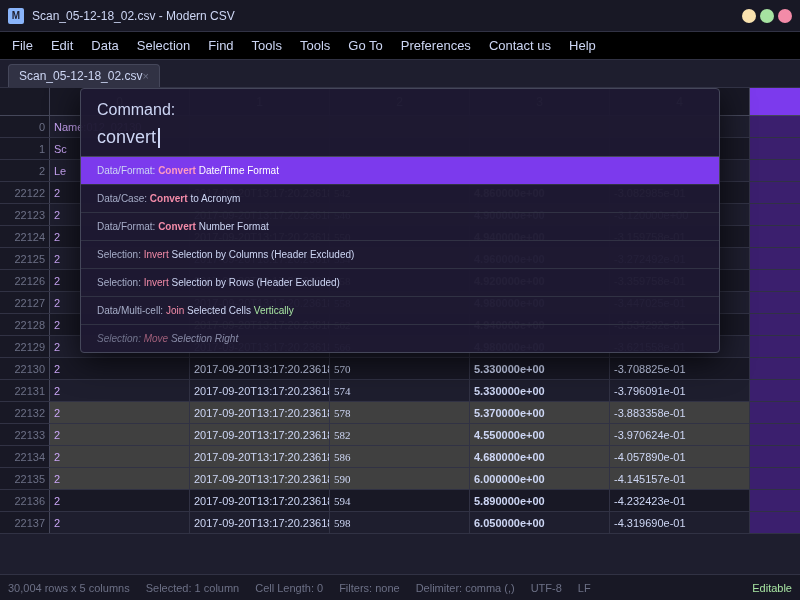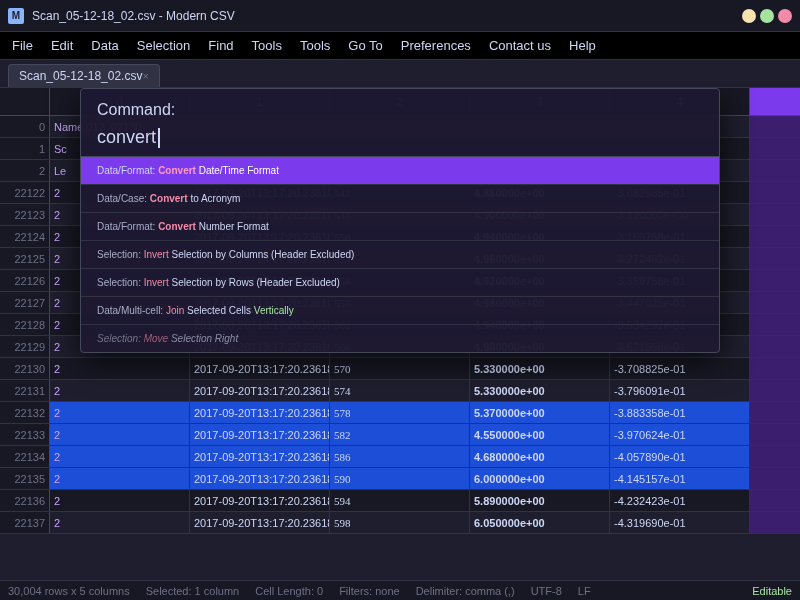--- a/index.html
+++ b/index.html
@@ -116,21 +116,21 @@
       overflow: hidden;
       height: calc(100% - 28px);
     }
     .data-row {
       display: flex;
       height: 22px;
       border-bottom: 1px solid #313244;
     }
     .data-row:nth-child(odd) { background: #1e1e2e; }
     .data-row:nth-child(even) { background: #181825; }
-    .data-row.highlighted { background: #1d4ed8; }
+    .data-row.highlighted { background: #404040; }
     .row-num {
       width: 50px; min-width: 50px;
       border-right: 1px solid #45475a;
       display: flex; align-items: center; justify-content: flex-end;
       padding-right: 4px;
       font-size: 11px; color: #6c7086;
       background: #181825;
     }
     .data-cell {
       width: 140px; min-width: 140px;
@@ -216,21 +216,21 @@
       color: #f38ba8;
     }
     .autocomplete-item .vert-hl {
       color: #a6e3a1;
     }
 
     
     .status-bar {
       position: absolute;
       bottom: 0; left: 0; right: 0;
-      height: 20px;
+      height: 26px;
       background: #181825;
       border-top: 1px solid #313244;
       display: flex; align-items: center;
       padding: 0 8px;
       gap: 16px;
       font-size: 11px; color: #6c7086;
     }
     .status-item { white-space: nowrap; }
     .status-item.editable { color: #a6e3a1; margin-left: auto; }
   </style>

